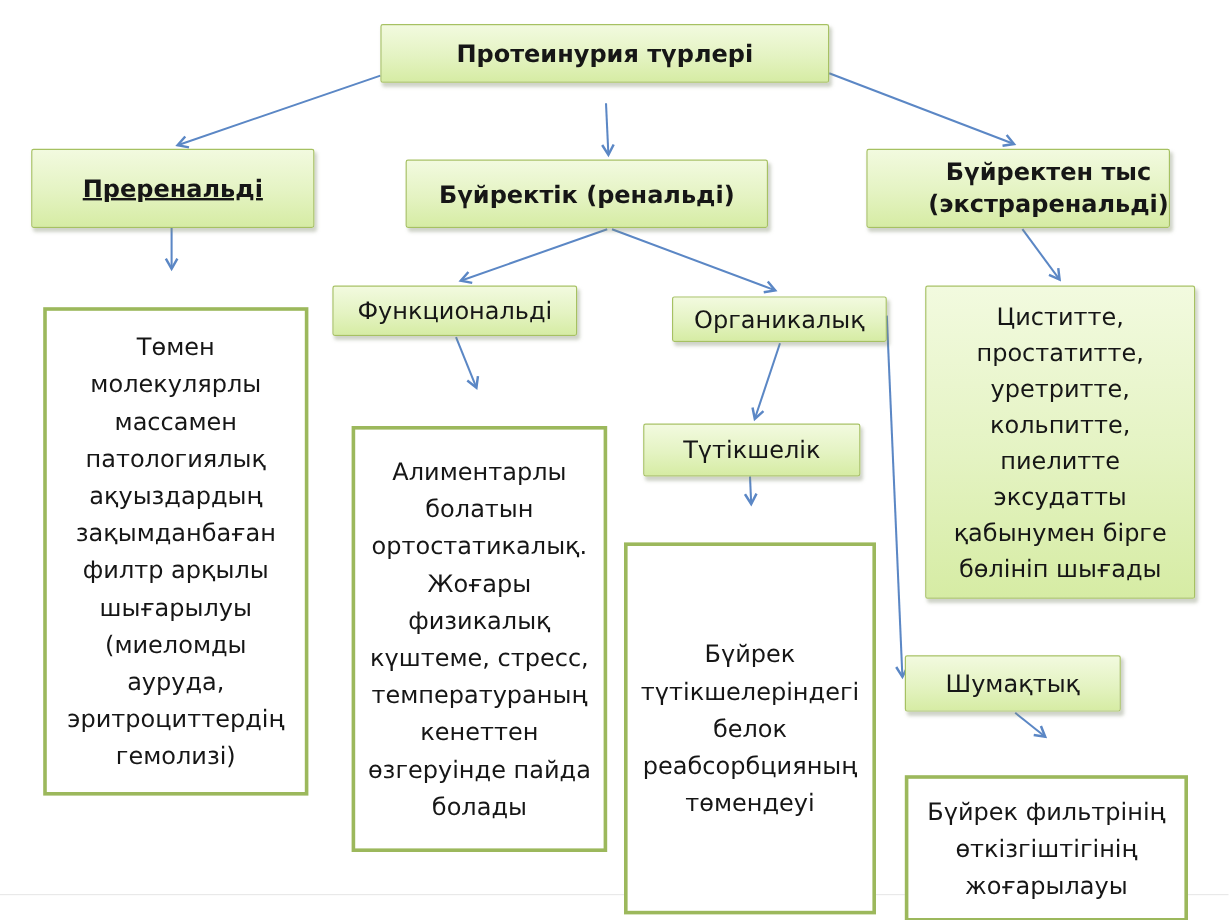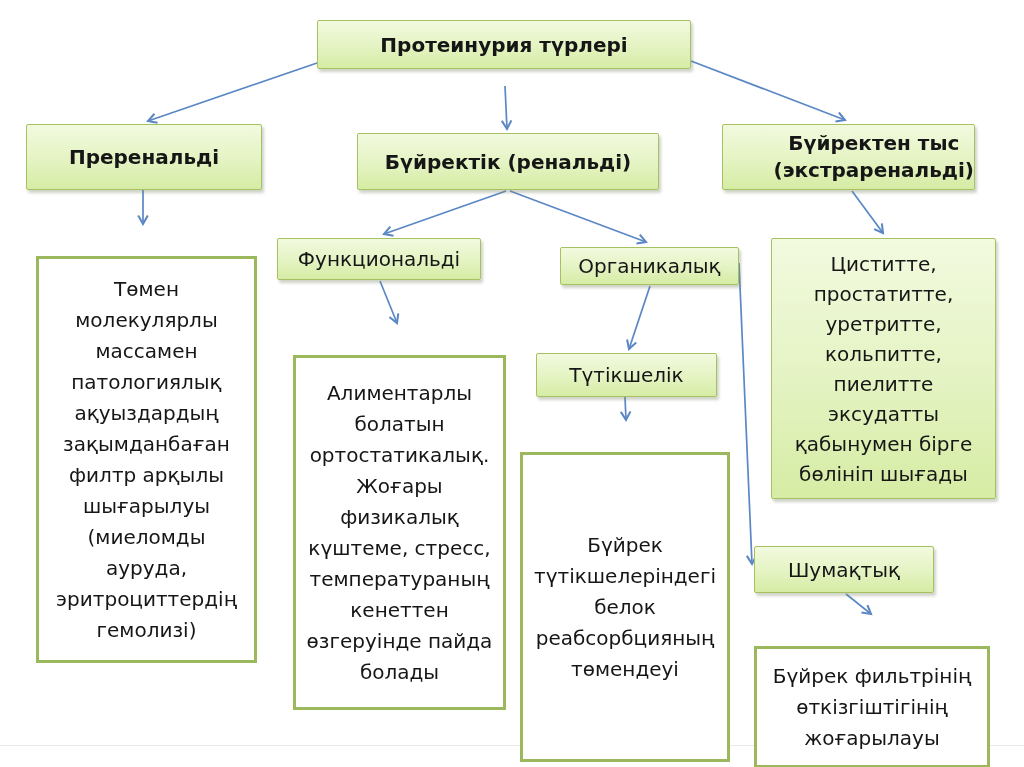--- a/index.html
+++ b/index.html
@@ -75,25 +75,25 @@
     <line x1="739" y1="263" x2="752" y2="564" marker-end="url(#ah)"></line>
     <line x1="625" y1="397" x2="626" y2="420" marker-end="url(#ah)"></line>
     <line x1="852" y1="191" x2="883" y2="233" marker-end="url(#ah)"></line>
     <line x1="846" y1="594" x2="871" y2="614" marker-end="url(#ah)"></line>
   </svg>
 
   <div class="node green bold f20" style="left:317px;top:20px;width:374px;height:49px;">
     <span>Протеинурия түрлері</span>
   </div>
 
-  <div class="node green bold f20" style="left:26px;top:124px;width:236px;height:66px;">
+  <div class="node green bold f20" style="left:26px;top:124px;width:236px;height:66px;text-decoration:underline;">
     <span>Преренальді</span>
   </div>
 
-  <div class="node green bold f20" style="left:357px;top:133px;width:302px;height:57px;">
+  <div class="node green bold f20" style="left:338px;top:133px;width:302px;height:57px;">
     <span>Бүйректік (ренальді)</span>
   </div>
 
   <div class="node green bold f20 pre lh-13" style="left:722px;top:124px;width:253px;height:66px;">
     <span class="pre">Бүйректен тыс
 (экстраренальді)</span>
   </div>
 
   <div class="node white body" style="left:36px;top:228px;width:221px;height:407px;">
     <span class="pre">Төмен

